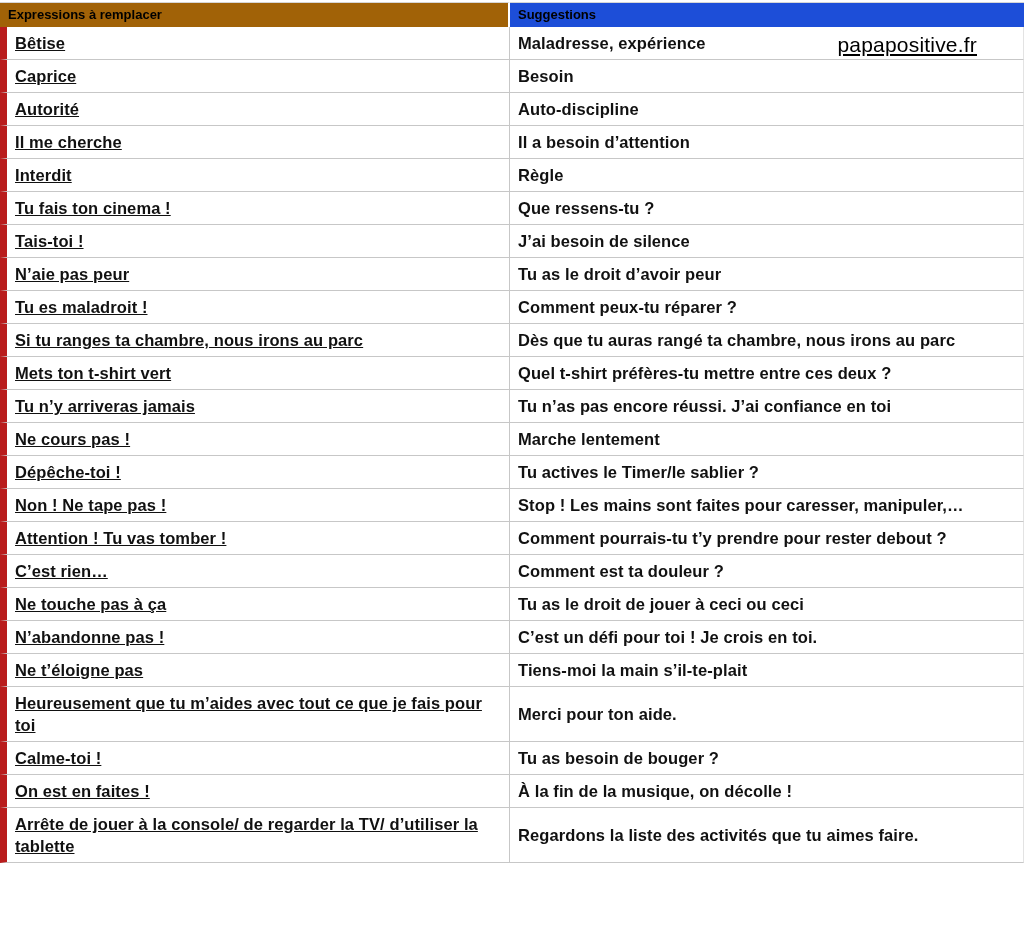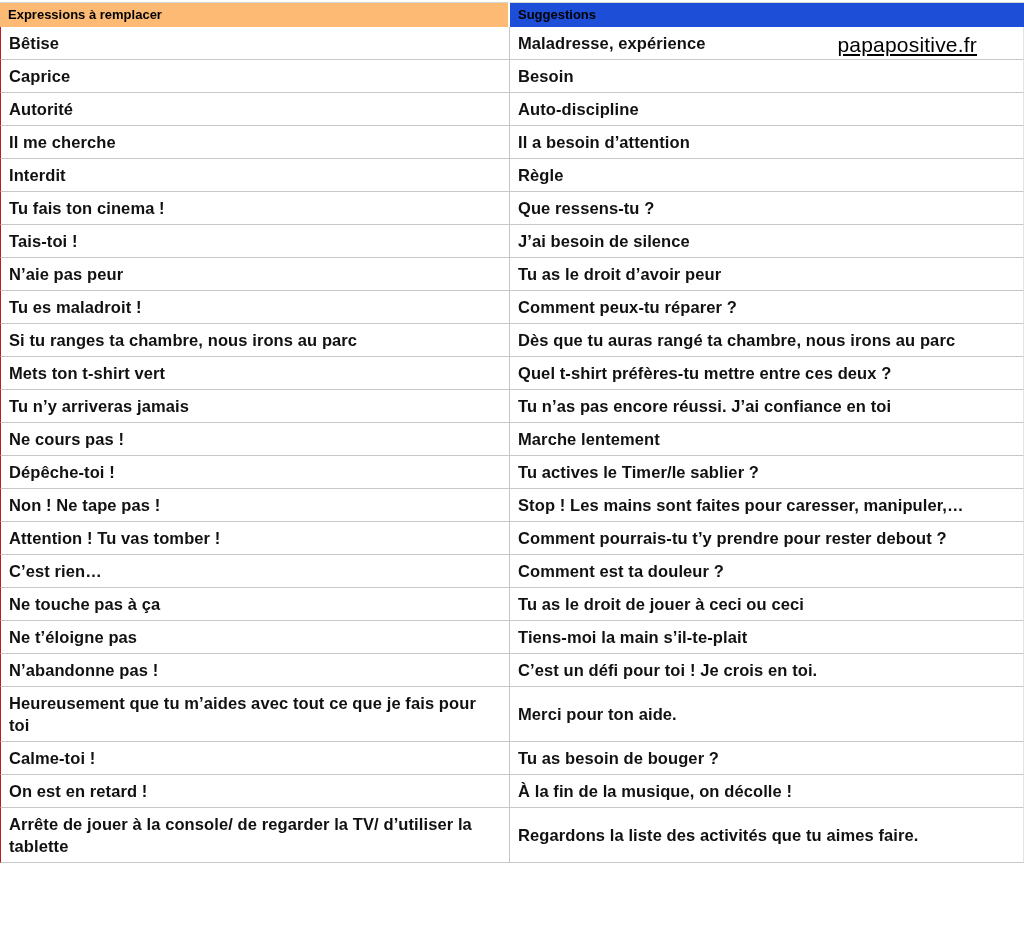--- a/index.html
+++ b/index.html
@@ -19,41 +19,41 @@
     padding:4px 8px 5px 8px;height:24px;box-sizing:border-box;
     border-top:1px solid #d6d6d6;
   }
   th.exp{border-right:2px solid #ffffff;}
   td{
     font-size:16.5px;font-weight:bold;line-height:22px;
     padding:5px 10px 5px 8px;vertical-align:middle;
     border-bottom:1px solid #c7c7c7;
     letter-spacing:0.1px;
   }
-  td.exp{border-right:1px solid #c7c7c7;border-left:1px solid #b91c1c;}
+  td.exp{border-right:1px solid #c7c7c7;border-left:7px solid #b91c1c;text-decoration:underline;}
   td.sug{border-right:1px solid #e3e3e3;}
   td.first-sug{position:relative;margin-top:24px;}
   a.site-link{
     position:absolute;right:46px;top:7px;
     font-weight:normal;font-size:21px;color:#000;
     text-decoration:underline;cursor:pointer;
     letter-spacing:0.2px;
   }
 </style>
 </head>
 <body>
 
 <table>
   <colgroup>
     <col class="c-exp">
     <col class="c-sug">
   </colgroup>
   <thead>
     <tr>
-      <th class="exp" style="background-color: #fdba74;">Expressions à remplacer</th>
+      <th class="exp" style="background-color: #a16207;">Expressions à remplacer</th>
       <th class="sug" style="background-color: #1d4ed8;">Suggestions</th>
     </tr>
   </thead>
   <tbody>
       <tr>
         <td class="exp">Bêtise</td>
         <td class="sug first-sug"><span>Maladresse, expérience</span><a class="site-link" href="#">papapositive.fr</a></td>
       </tr>
       <tr>
         <td class="exp">Caprice</td>
@@ -117,37 +117,37 @@
       </tr>
       <tr>
         <td class="exp">C’est rien…</td>
         <td class="sug">Comment est ta douleur ?</td>
       </tr>
       <tr>
         <td class="exp">Ne touche pas à ça</td>
         <td class="sug">Tu as le droit de jouer à ceci ou ceci</td>
       </tr>
       <tr>
+        <td class="exp">N’abandonne pas !</td>
+        <td class="sug">C’est un défi pour toi ! Je crois en toi.</td>
+      </tr>
+      <tr>
         <td class="exp">Ne t’éloigne pas</td>
         <td class="sug">Tiens-moi la main s’il-te-plait</td>
-      </tr>
-      <tr>
-        <td class="exp">N’abandonne pas !</td>
-        <td class="sug">C’est un défi pour toi ! Je crois en toi.</td>
       </tr>
       <tr>
         <td class="exp">Heureusement que tu m’aides avec tout ce que je fais pour toi</td>
         <td class="sug">Merci pour ton aide.</td>
       </tr>
       <tr>
         <td class="exp">Calme-toi !</td>
         <td class="sug">Tu as besoin de bouger ?</td>
       </tr>
       <tr>
-        <td class="exp">On est en retard !</td>
+        <td class="exp">On est en faites !</td>
         <td class="sug">À la fin de la musique, on décolle !</td>
       </tr>
       <tr>
         <td class="exp">Arrête de jouer à la console/ de regarder la TV/ d’utiliser la tablette</td>
         <td class="sug">Regardons la liste des activités que tu aimes faire.</td>
       </tr>
     </tbody>
 </table>
 
 </body></html>

